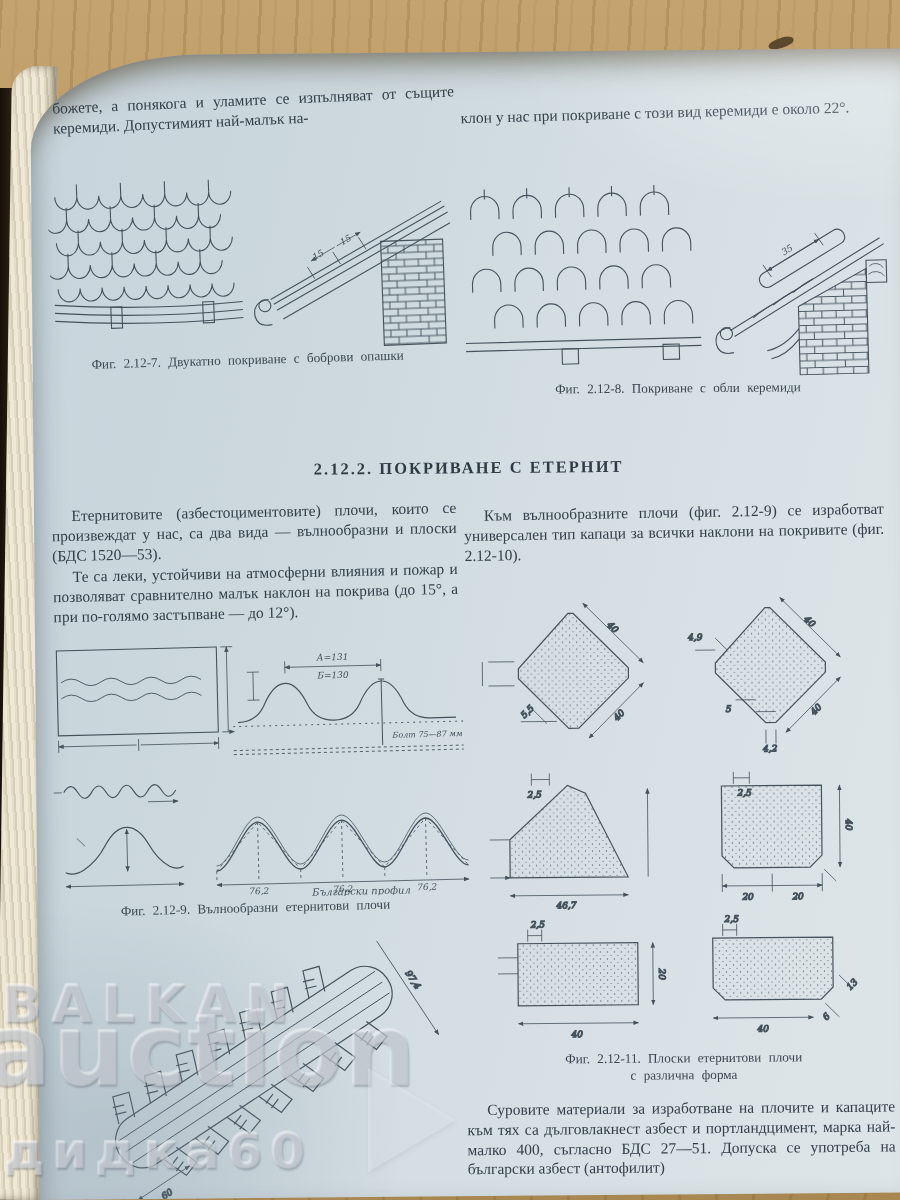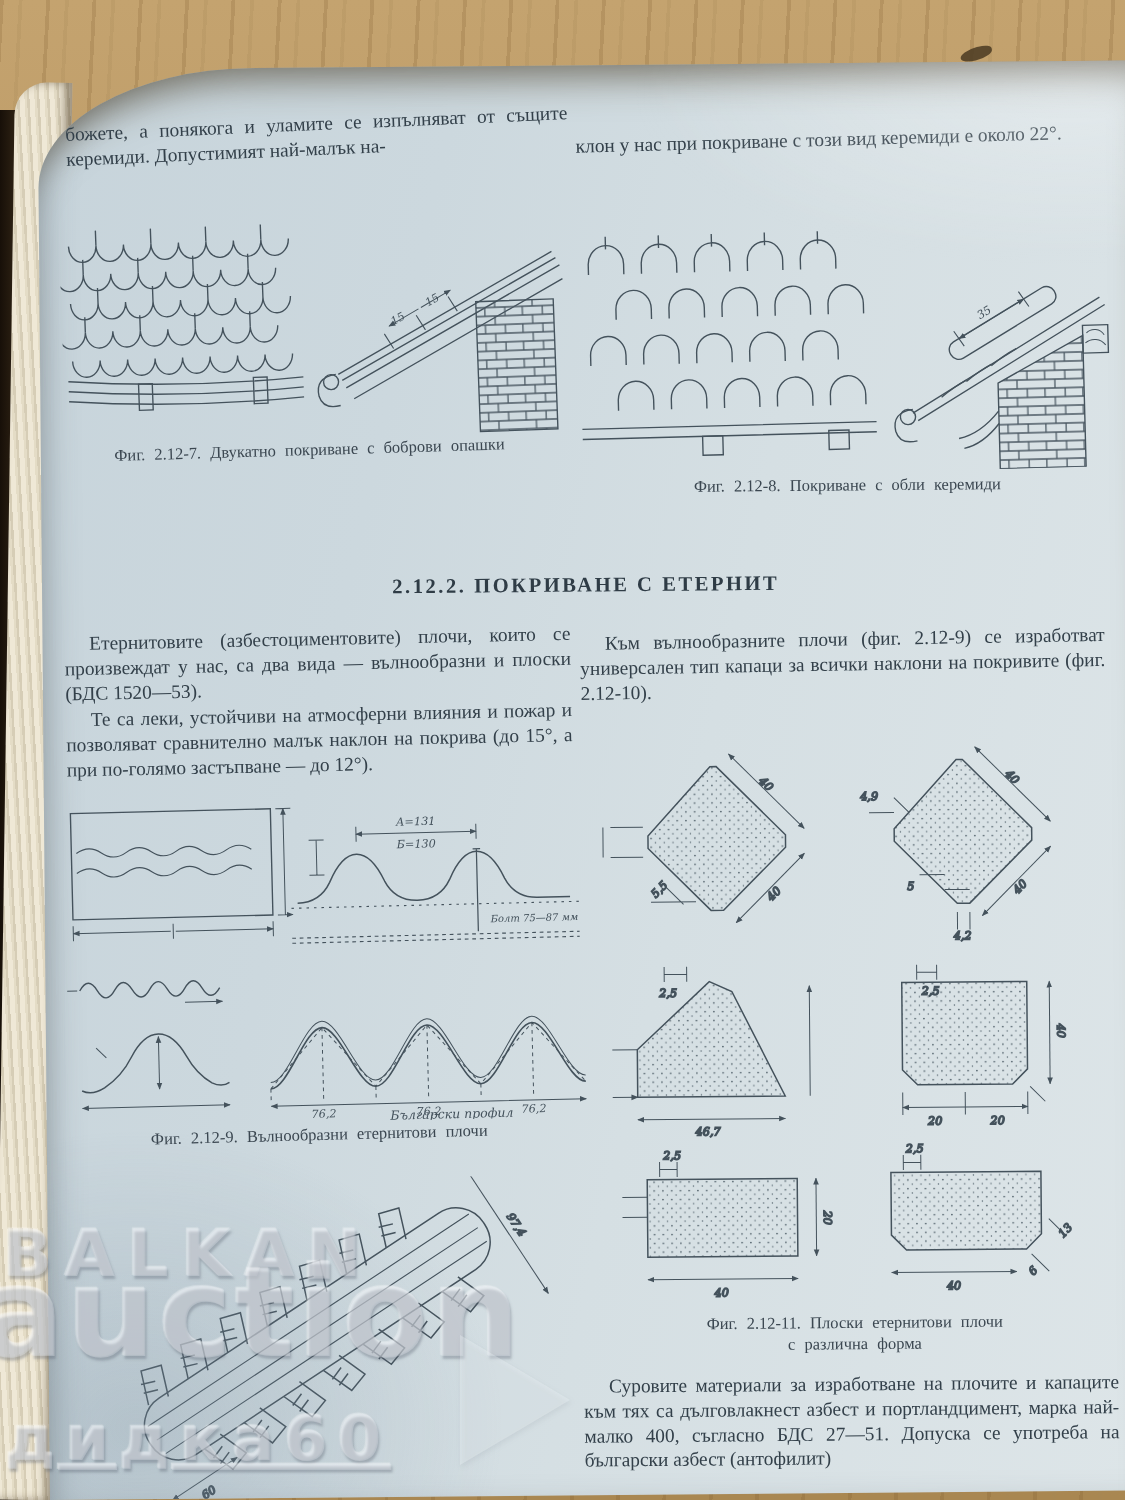--- a/index.html
+++ b/index.html
@@ -41,21 +41,21 @@
   svg{display:block;}
   svg text{font-family:"DejaVu Serif",serif;font-style:italic;fill:#44525c;font-size:9px;}
   svg .sm{font-size:8px;}
   svg .lbl{font-size:10px;}
   
   .wm{position:absolute;color:rgba(238,243,247,.30);font-family:"DejaVu Sans",sans-serif;
     font-weight:bold;white-space:nowrap;
     text-shadow:1px 2px 2px rgba(85,95,110,.35), -1px -1px 1px rgba(255,255,255,.40);}
   .wm1{left:2px;top:974px;font-size:52px;letter-spacing:10px;}
   .wm2{left:-16px;top:992px;font-size:100px;letter-spacing:2px;}
-  .wm3{left:4px;top:1122px;font-size:50px;letter-spacing:8px;text-decoration:underline;}
+  .wm3{left:4px;top:1122px;font-size:50px;letter-spacing:8px;}
   .wm-arrow{position:absolute;left:368px;top:1068px;width:0;height:0;
     border-top:52px solid transparent;border-bottom:52px solid transparent;
     border-left:88px solid rgba(240,245,248,.32);
     filter:drop-shadow(1px 2px 2px rgba(85,95,110,.30));}
 </style>
 </head>
 <body>
 
 <div class="scene">
   <div class="wood"></div>

